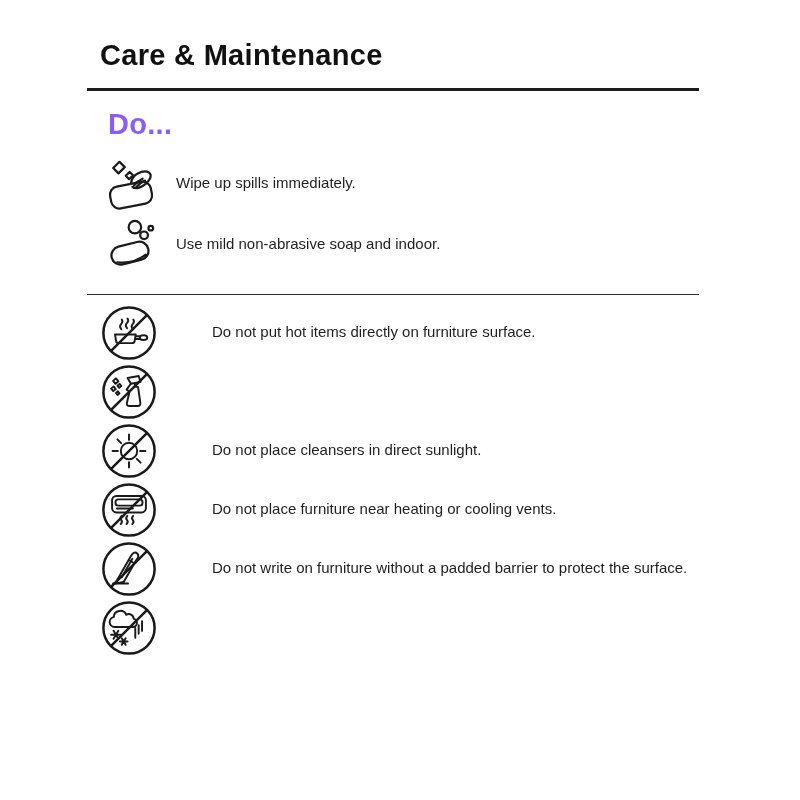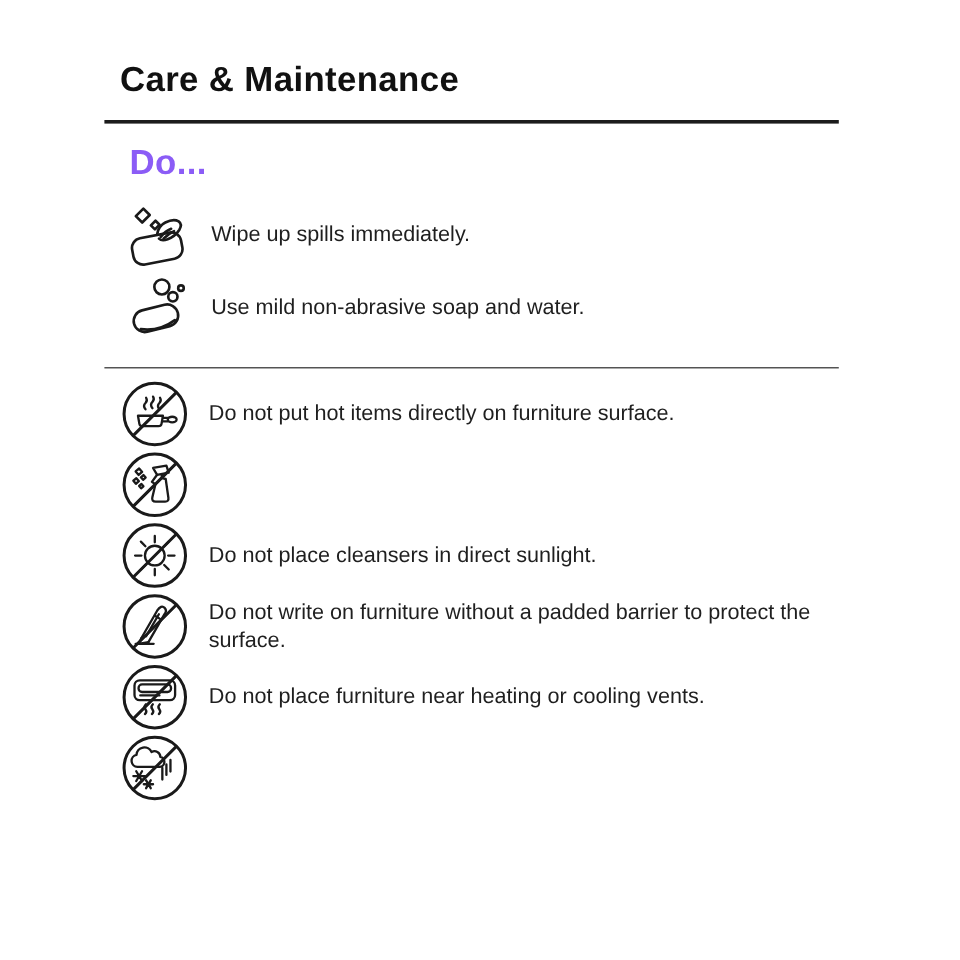--- a/index.html
+++ b/index.html
@@ -1,34 +1,34 @@
 <!DOCTYPE html>
 <html style="--ink: #1a1a1a; --bg: #ffffff;"><head>
 <meta charset="utf-8">
 <style>
   html,body{margin:0;padding:0;background:#ffffff;}
   .page{
     position:relative;width:800px;height:800px;overflow:hidden;background:var(--bg,#ffffff);
     font-family:"Liberation Sans","DejaVu Sans",sans-serif;color:var(--ink,#1a1a1a);
   }
-  .content{position:absolute;left:87px;top:12px;width:612px;}
+  .content{position:absolute;left:87px;top:0;width:612px;}
   .page-title{font-size:29px;font-weight:700;line-height:1;margin:41px 0 0 13px;letter-spacing:.3px;color:#111;}
   .rule{border:none;margin:0;width:612px;}
   .rule-thick{border-top:3px solid #1c1c1c;margin-top:18px;}
   .rule-thin{border-top:1.5px solid #2b2b2b;margin-top:19px;}
   .section-heading{font-size:29px;font-weight:700;line-height:1;margin:19px 0 0 21px;letter-spacing:.3px;color:#8b5cf6;}
   .do-list{margin-top:14px;}
   .dont-list{margin-top:8px;}
   .row{display:flex;align-items:center;}
   .do-row{height:61px;padding-left:18px;}
-  .dont-row{height:59px;padding-left:13px;}
+  .dont-row{height:59px;padding-left:13px;gap:38px;}
   .icon{color:var(--ink,#1a1a1a);display:block;}
   .do-icon{width:54px;height:54px;flex:0 0 54px;margin-right:17px;}
   .dont-icon{width:58px;height:58px;flex:0 0 58px;margin-right:16px;}
-  .item-text{font-size:18px;line-height:1.25;color:#1f1f1f;}
+  .item-text{font-size:15px;line-height:1.25;color:#1f1f1f;}
   svg{display:block;width:100%;height:100%;}
   .s{fill:none;stroke:currentColor;stroke-width:2.3;stroke-linecap:round;stroke-linejoin:round;}
   .t{fill:none;stroke:currentColor;stroke-width:2;stroke-linecap:round;stroke-linejoin:round;}
   .ring{fill:none;stroke:currentColor;stroke-width:2.6;stroke-linecap:round;}
 </style>
 </head>
 <body>
 
 <div class="page">
   <div class="content">
@@ -60,21 +60,21 @@
             <svg viewBox="0 0 56 56" aria-hidden="true">
               <circle class="s" cx="31" cy="9.5" r="6.5"></circle>
               <circle class="s" cx="40.5" cy="18" r="4"></circle>
               <circle class="s" cx="47.5" cy="10.5" r="2.4"></circle>
               <g transform="rotate(-14 26 37)">
                 <rect class="s" x="6.5" y="27" width="39" height="19" rx="9.5"></rect>
                 <path class="s" d="M11 42.5 q15 6 30.5 -0.5"></path>
               </g>
             </svg>
           </span>
-          <span class="item-text">Use mild non-abrasive soap and water.</span>
+          <span class="item-text">Use mild non-abrasive soap and indoor.</span>
         </div>
 
       </div>
     </section>
 
     <hr class="rule rule-thin">
 
     <section>
       <div class="dont-list">
 
@@ -118,46 +118,46 @@
               <circle class="ring" cx="30" cy="30" r="26.5"></circle>
               <path class="ring" d="M12 48 L48 12"></path>
             </svg>
           </span>
           <span class="item-text">Do not place cleansers in direct sunlight.</span>
         </div>
 
         <div class="row dont-row">
           <span class="icon dont-icon">
             <svg viewBox="0 0 60 60" aria-hidden="true">
-              <path class="t" d="M13.5 45 H29"></path>
-              <path class="t" d="M18.5 40 L32 16.5 Q35.5 11 38.5 14 Q41 16.5 38 20 L24.5 43.5"></path>
-              <path class="t" d="M18.5 40 L16 45 L24.5 43.5"></path>
-              <path class="t" d="M30.5 21 L34.5 23.5"></path>
-              <path class="t" d="M22.5 38.5 L33.5 19.5"></path>
-              <circle class="ring" cx="30" cy="30" r="26.5"></circle>
-              <path class="ring" d="M12 48 L48 12"></path>
-            </svg>
-          </span>
-          <span class="item-text">Do not write on furniture without a padded barrier to protect the surface.</span>
-        </div>
-
-        <div class="row dont-row">
-          <span class="icon dont-icon">
-            <svg viewBox="0 0 60 60" aria-hidden="true">
               <rect class="t" x="12.5" y="15.5" width="35" height="17" rx="4.5"></rect>
               <rect class="t" x="16" y="19" width="28" height="6.5" rx="3"></rect>
               <path class="t" d="M17.5 28.5 H34"></path>
               <path class="t" d="M21.5 44.5 q2.2 -2 .4 -4.2 q-1.8 -2 .4 -4.2"></path>
               <path class="t" d="M27.5 44.5 q2.2 -2 .4 -4.2 q-1.8 -2 .4 -4.2"></path>
               <path class="t" d="M33.5 44.5 q2.2 -2 .4 -4.2 q-1.8 -2 .4 -4.2"></path>
               <circle class="ring" cx="30" cy="30" r="26.5"></circle>
               <path class="ring" d="M12 48 L48 12"></path>
             </svg>
           </span>
           <span class="item-text">Do not place furniture near heating or cooling vents.</span>
+        </div>
+
+        <div class="row dont-row">
+          <span class="icon dont-icon">
+            <svg viewBox="0 0 60 60" aria-hidden="true">
+              <path class="t" d="M13.5 45 H29"></path>
+              <path class="t" d="M18.5 40 L32 16.5 Q35.5 11 38.5 14 Q41 16.5 38 20 L24.5 43.5"></path>
+              <path class="t" d="M18.5 40 L16 45 L24.5 43.5"></path>
+              <path class="t" d="M30.5 21 L34.5 23.5"></path>
+              <path class="t" d="M22.5 38.5 L33.5 19.5"></path>
+              <circle class="ring" cx="30" cy="30" r="26.5"></circle>
+              <path class="ring" d="M12 48 L48 12"></path>
+            </svg>
+          </span>
+          <span class="item-text">Do not write on furniture without a padded barrier to protect the surface.</span>
         </div>
 
         <div class="row dont-row">
           <span class="icon dont-icon">
             <svg viewBox="0 0 60 60" aria-hidden="true">
               <path class="t" d="M15 29 a5.2 5.2 0 0 1 -0.8 -10.3 a6.8 6.8 0 0 1 13 -2.4 a5 5 0 0 1 7.6 4.2 a4.3 4.3 0 0 1 -1.2 8.5 Z"></path>
               <path class="t" d="M11.5 37 H21.5 M14 32.8 L19 41.2 M19 32.8 L14 41.2"></path>
               <path class="t" d="M20.5 44 H28.5 M22.5 40.6 L26.5 47.4 M26.5 40.6 L22.5 47.4"></path>
               <path class="t" d="M36.5 30 V40 M40 27 V36 M43.5 23 V33"></path>
               <circle class="ring" cx="30" cy="30" r="26.5"></circle>

